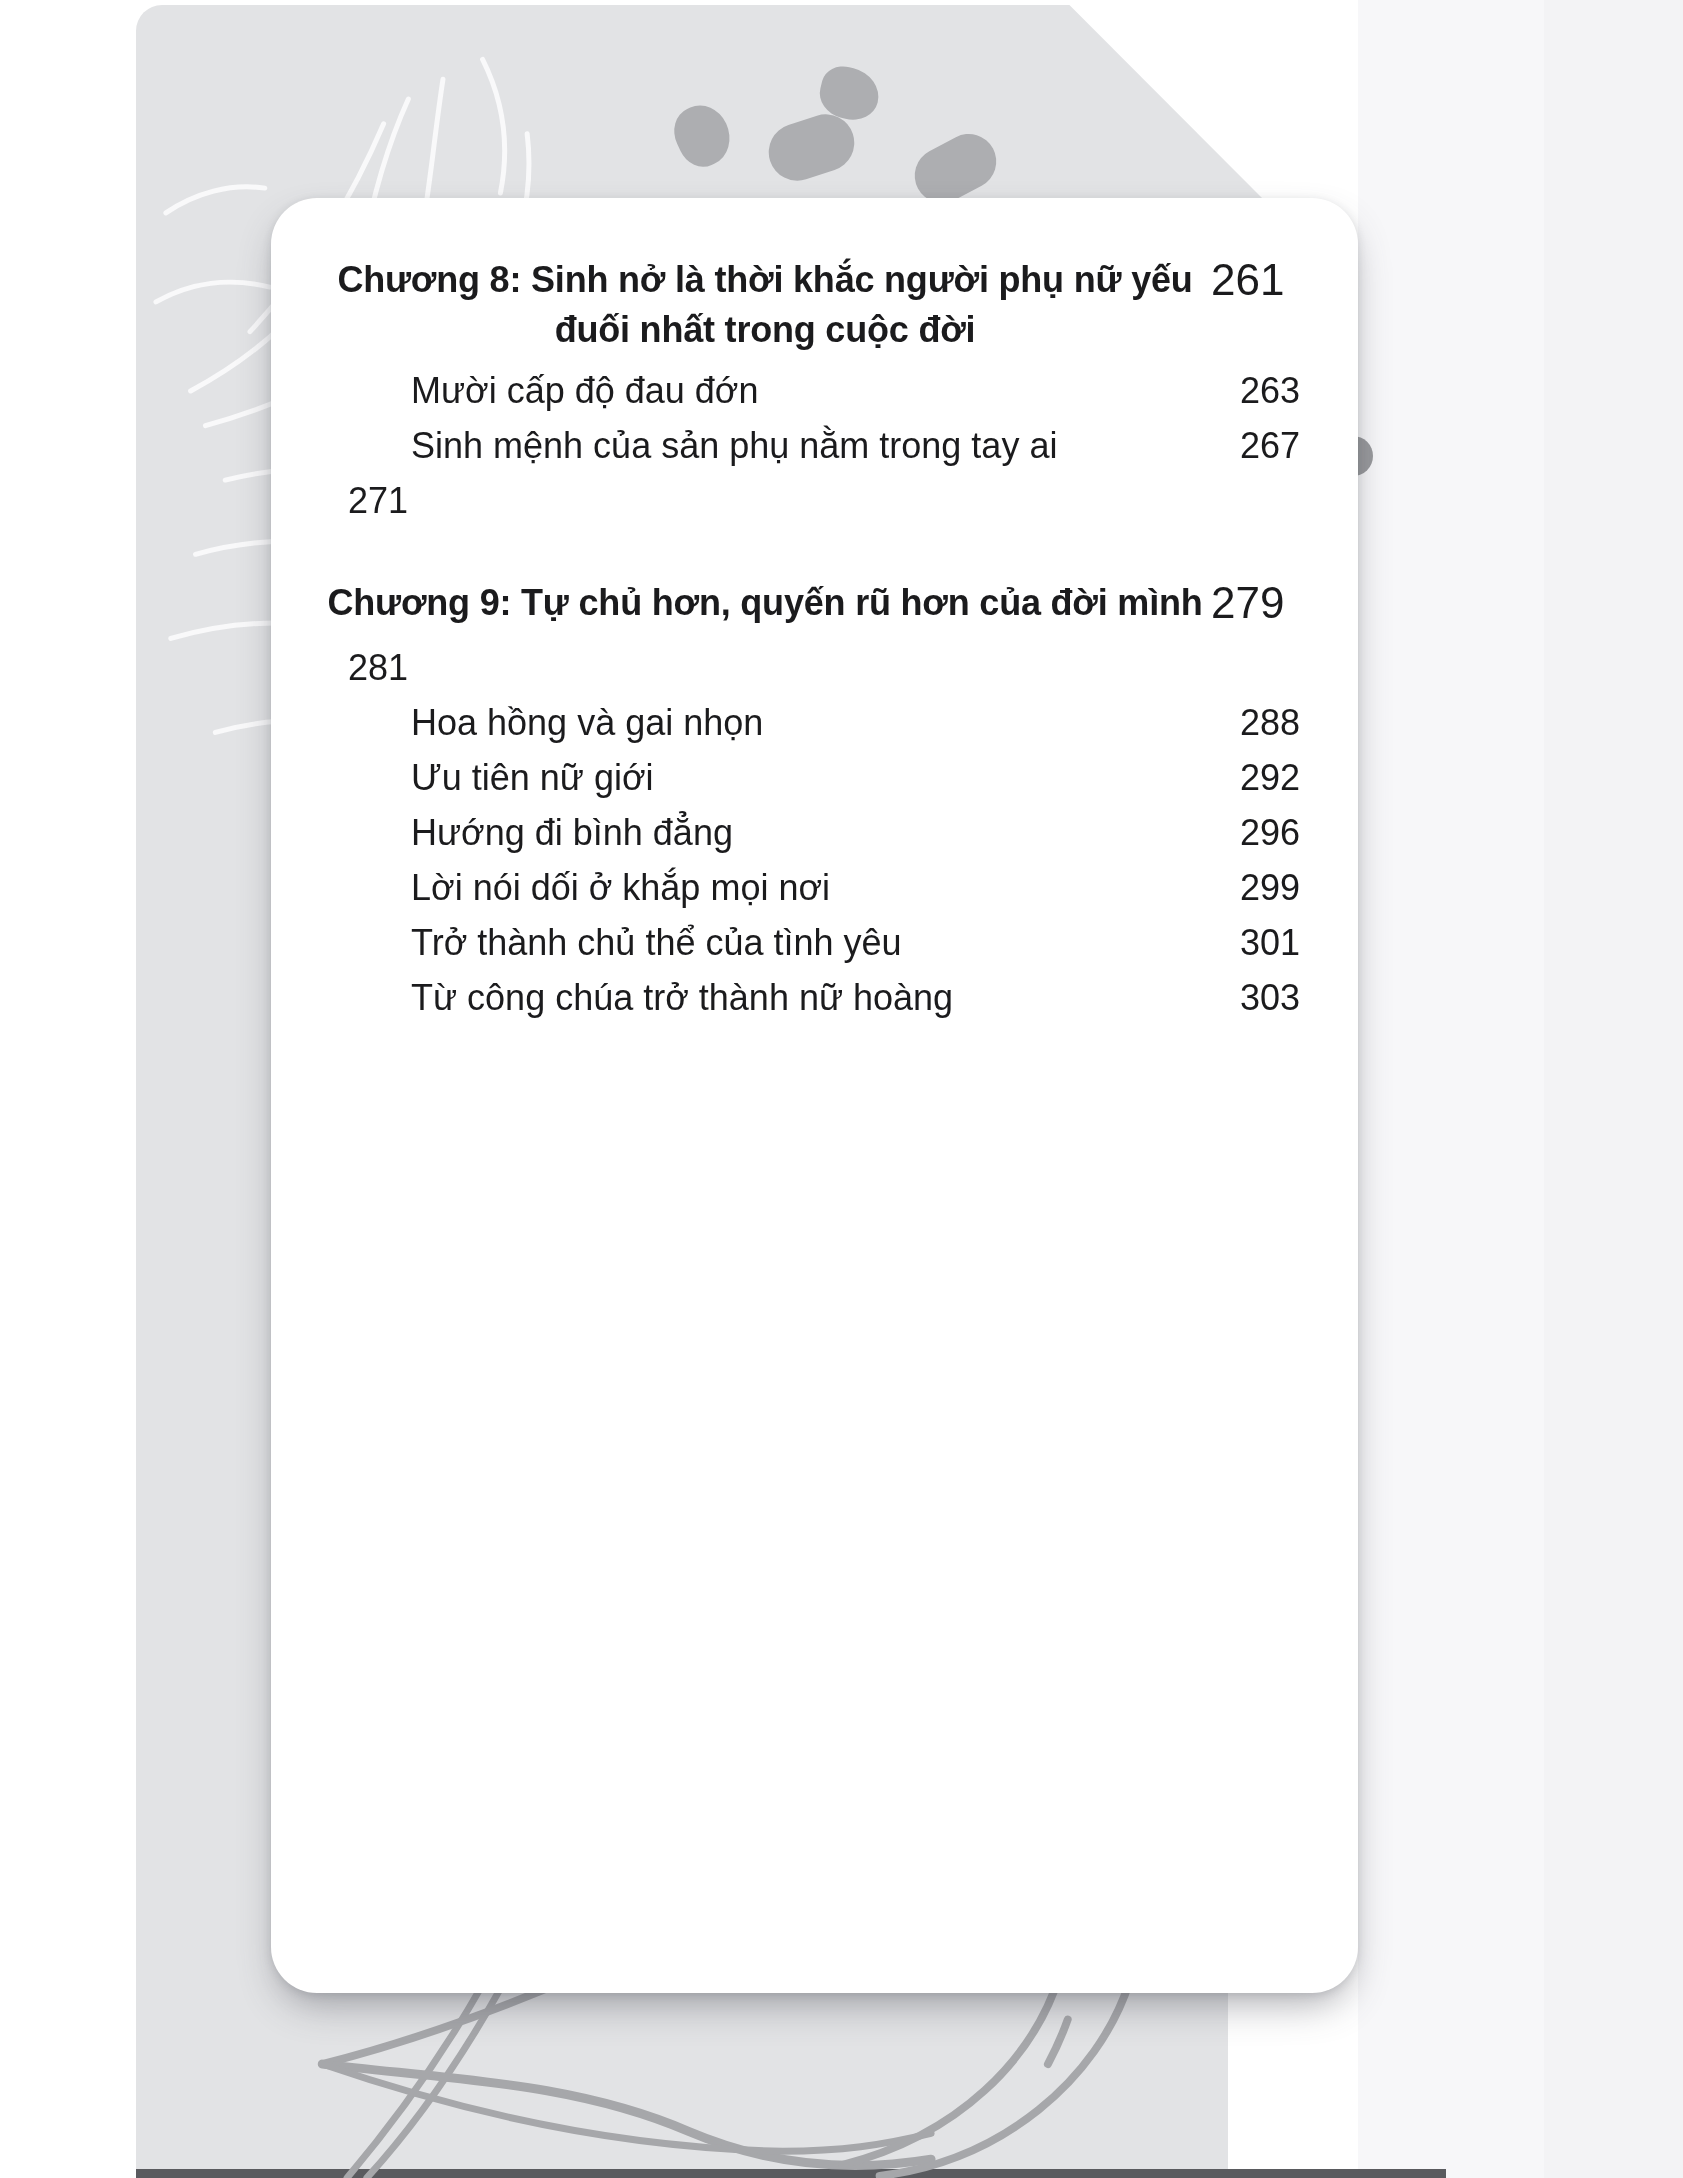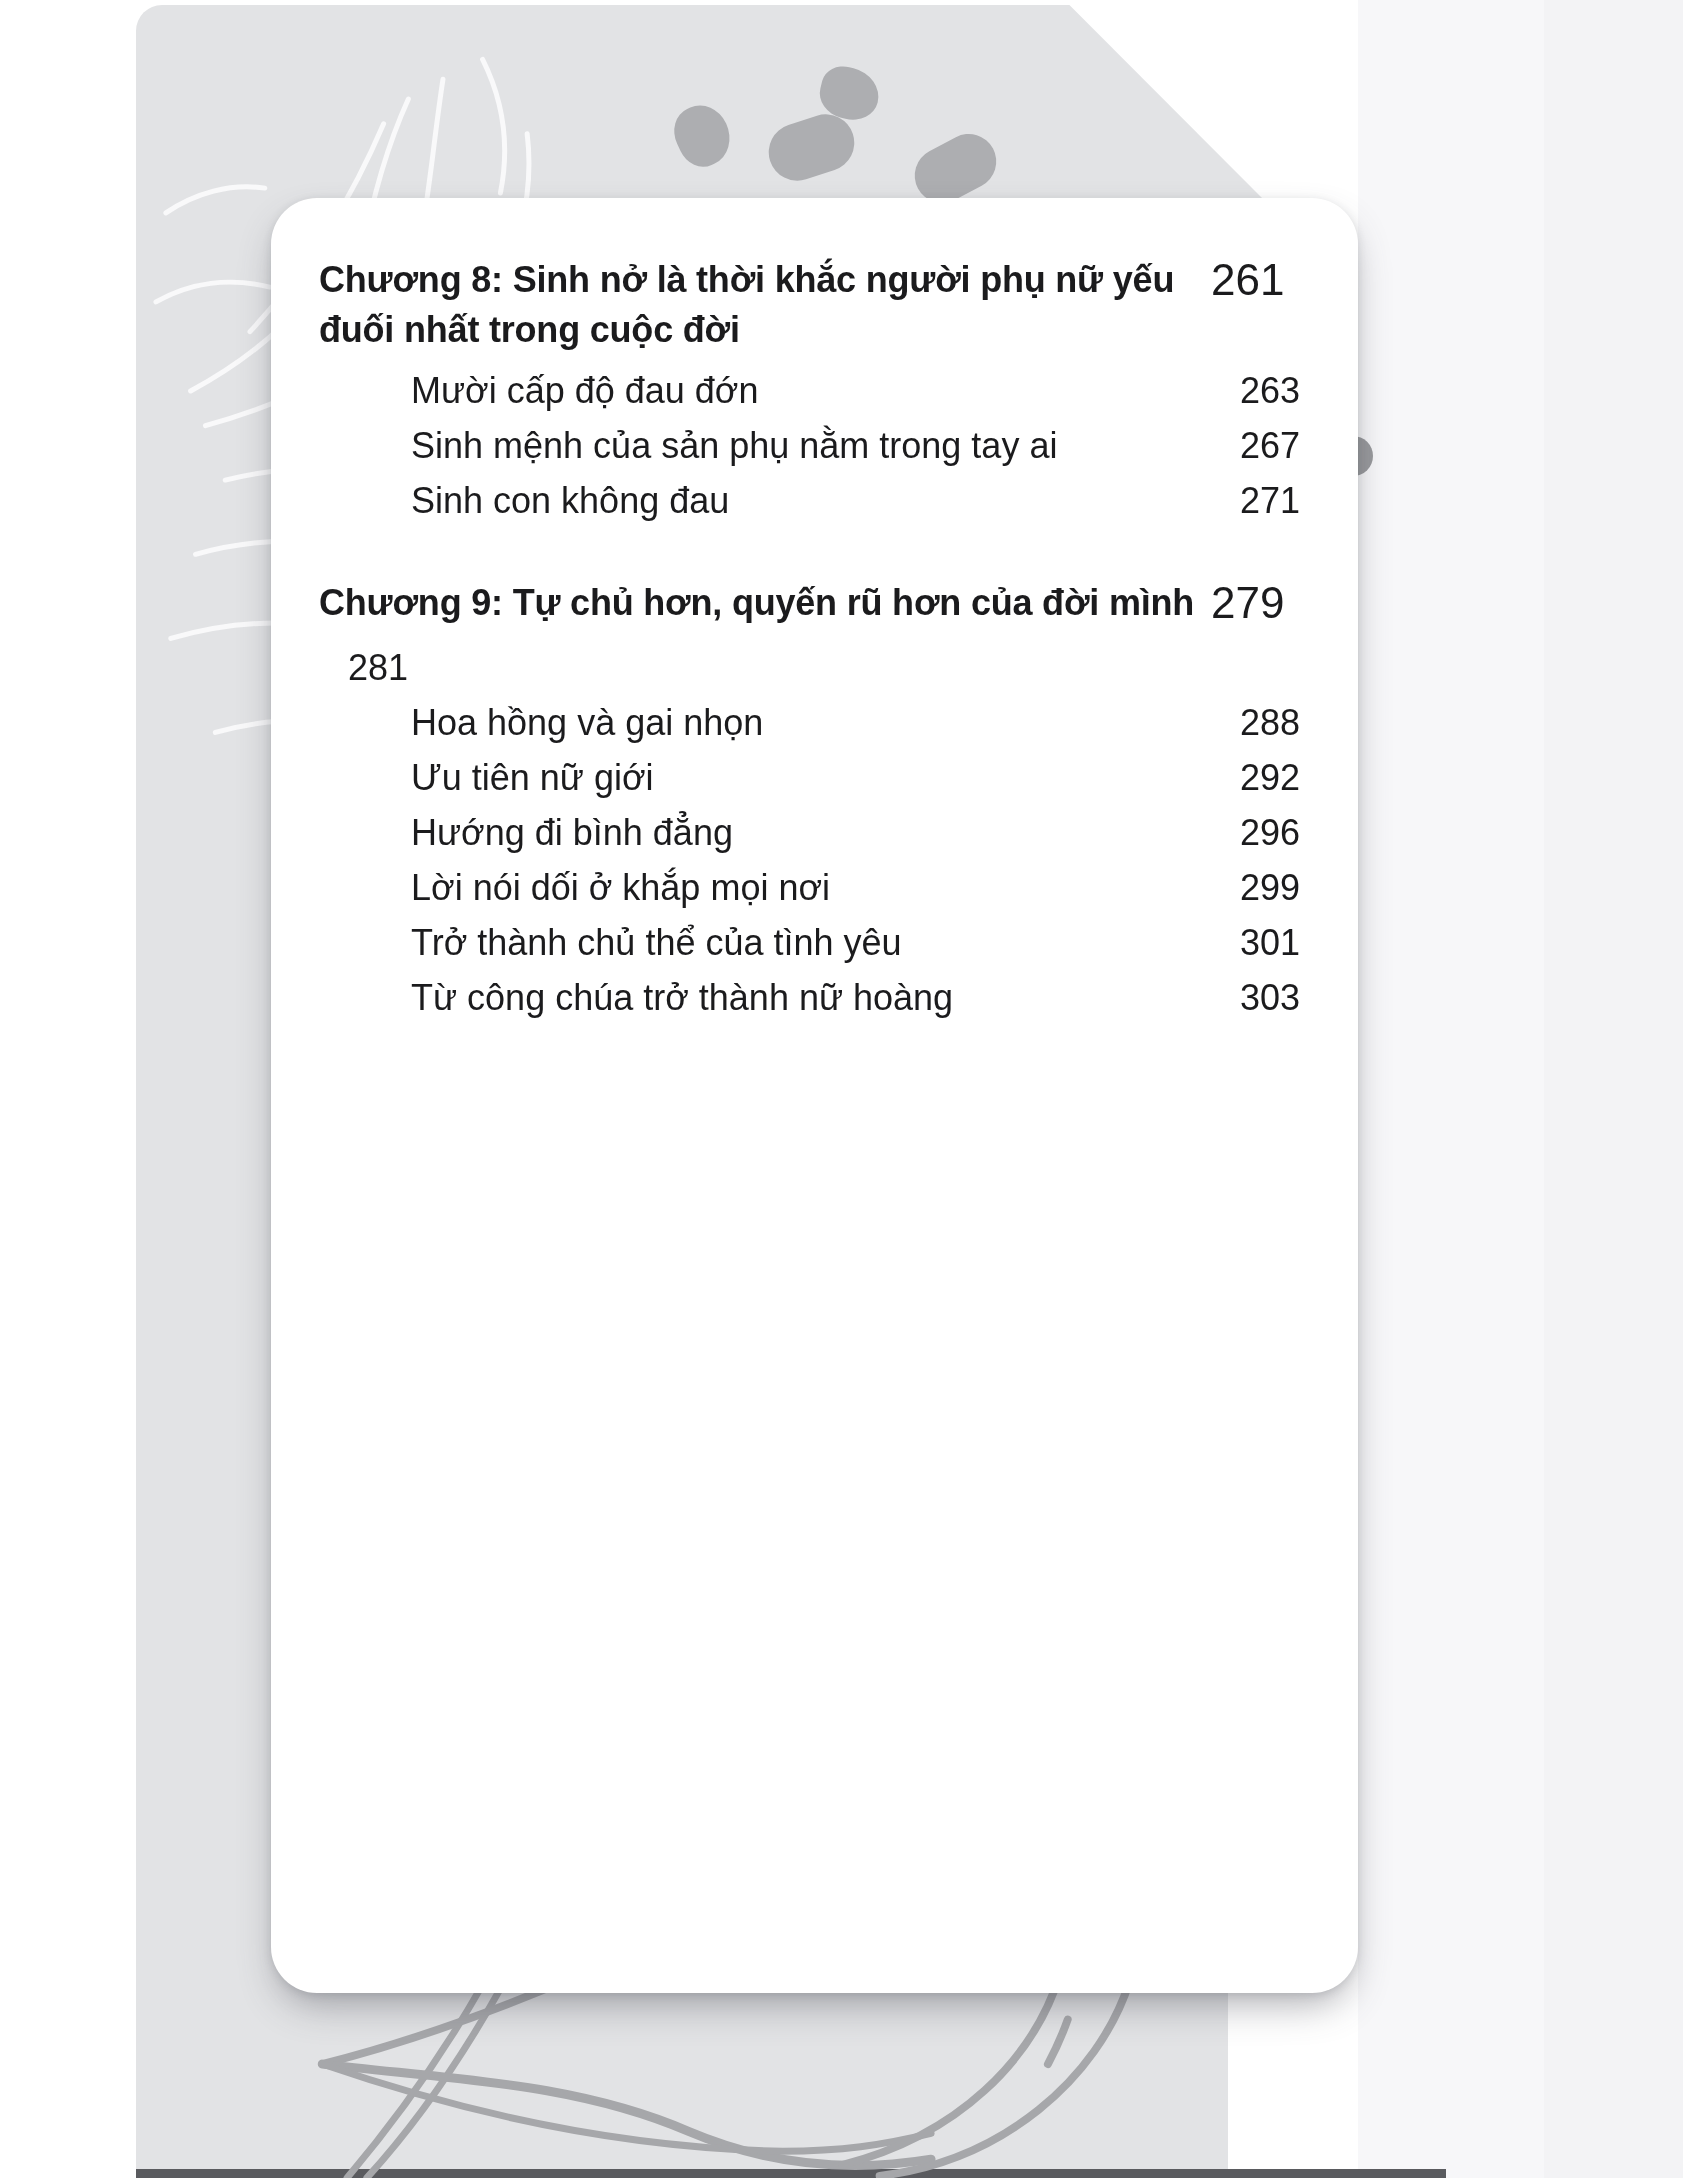--- a/index.html
+++ b/index.html
@@ -32,21 +32,21 @@
   .floral-top{position:absolute;left:136px;top:5px;z-index:2;}
   .leaf-bottom{position:absolute;left:149px;top:1965px;z-index:2;}
   
   .card{
     position:absolute;left:271px;top:198px;width:1087px;height:1795px;
     background:#ffffff;border-radius:46px;z-index:3;
     box-shadow:0 18px 38px -8px rgba(70,72,82,0.45),0 2px 8px rgba(70,72,82,0.15);
     box-sizing:border-box;padding:57px 58px 0 48px;
   }
   .sect-head{display:flex;align-items:flex-start;}
-  .sect-title{flex:1;font-weight:700;font-size:36px;line-height:50px;letter-spacing:-0.2px;}
+  .sect-title{flex:1;font-weight:700;font-size:36px;line-height:50px;letter-spacing:-0.2px;text-align:center;}
   .pre{white-space:pre-line;}
   .sect-page{width:89px;font-size:44px;line-height:50px;font-weight:400;}
   .items{margin-top:8px;}
   .items-2{margin-top:12px;}
   .gap-9{margin-top:50px;}
   .row{display:flex;align-items:flex-start;height:55px;}
   .row-label{flex:1;margin-left:92px;font-size:36px;line-height:55px;}
   .row-page{width:89px;text-align:right;font-size:36px;line-height:55px;}
 </style>
 </head>
@@ -111,21 +111,20 @@
       <div class="items">
         <div class="row">
           <div class="row-label">Mười cấp độ đau đớn</div>
           <div class="row-page">263</div>
         </div>
         <div class="row">
           <div class="row-label">Sinh mệnh của sản phụ nằm trong tay ai</div>
           <div class="row-page">267</div>
         </div>
         <div class="row">
-          <div class="row-label">Sinh con không đau</div>
           <div class="row-page">271</div>
         </div>
       </div>
     </div>
 
     <div class="gap-9">
       <div class="sect-head">
         <div class="sect-title">Chương 9: Tự chủ hơn, quyến rũ hơn của đời mình</div>
         <div class="sect-page">279</div>
       </div>

